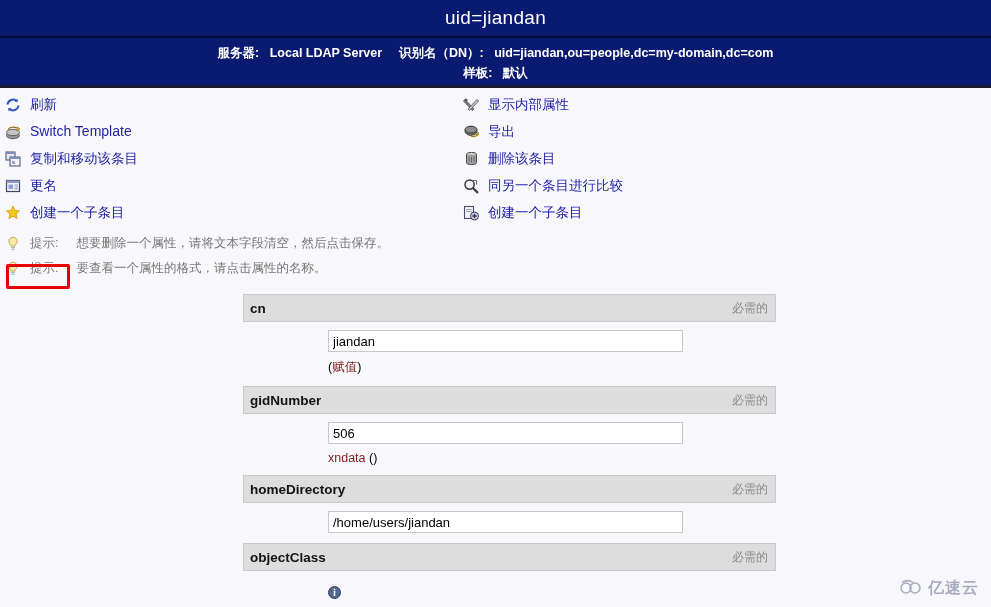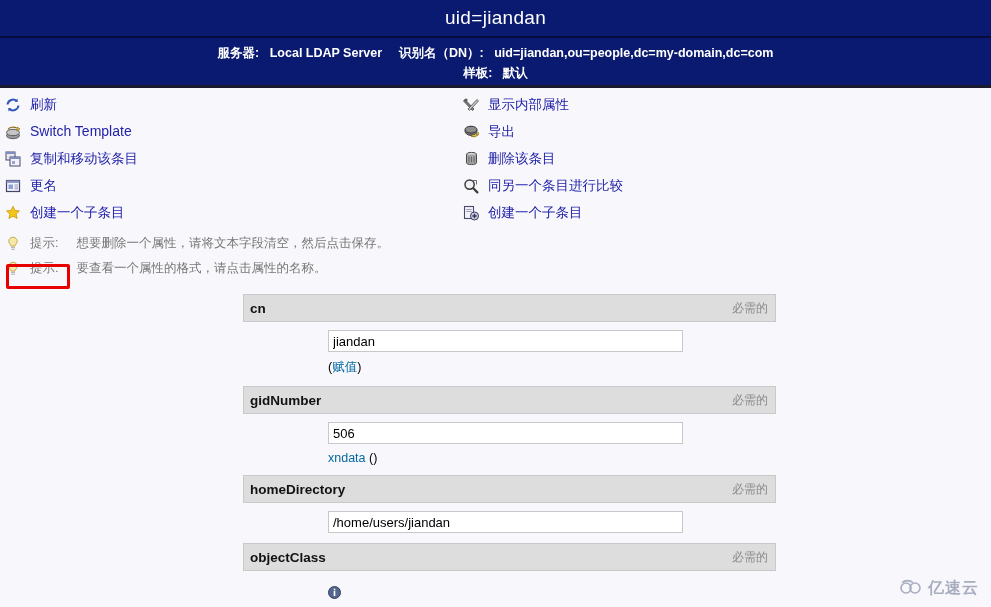--- a/index.html
+++ b/index.html
@@ -134,21 +134,21 @@
     color: #000000;
     padding: 2px 4px;
     display: block;
   }
   .attr-sub {
     margin-top: 7px;
     font-size: 12.5px;
     color: #000000;
   }
   .attr-sub a, .attr-sub .lnk {
-    color: #0369a1;
+    color: #7f1d1d;
     text-decoration: none;
   }
   .attr-oc-row {
     display: flex;
     align-items: center;
     gap: 6px;
     padding-top: 6px;
   }
 
   

